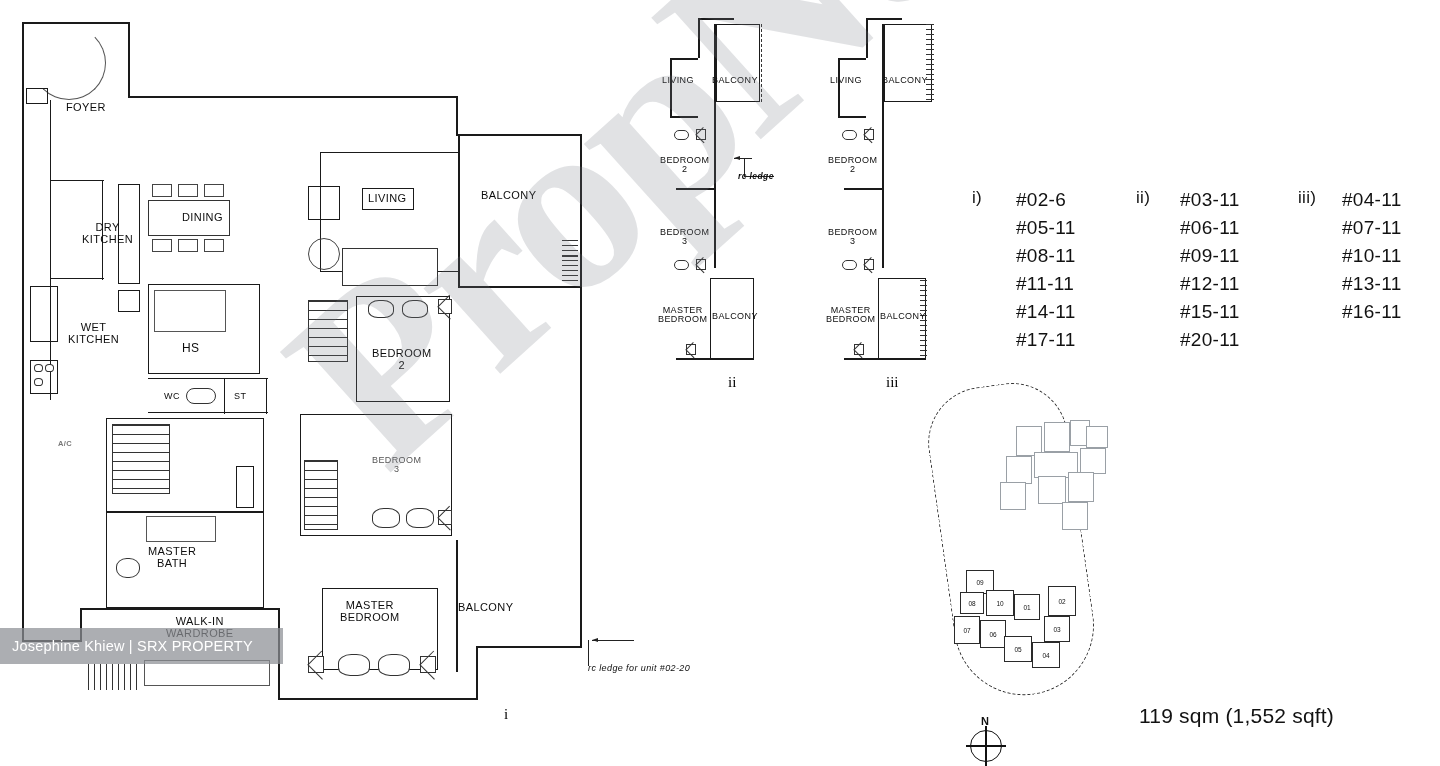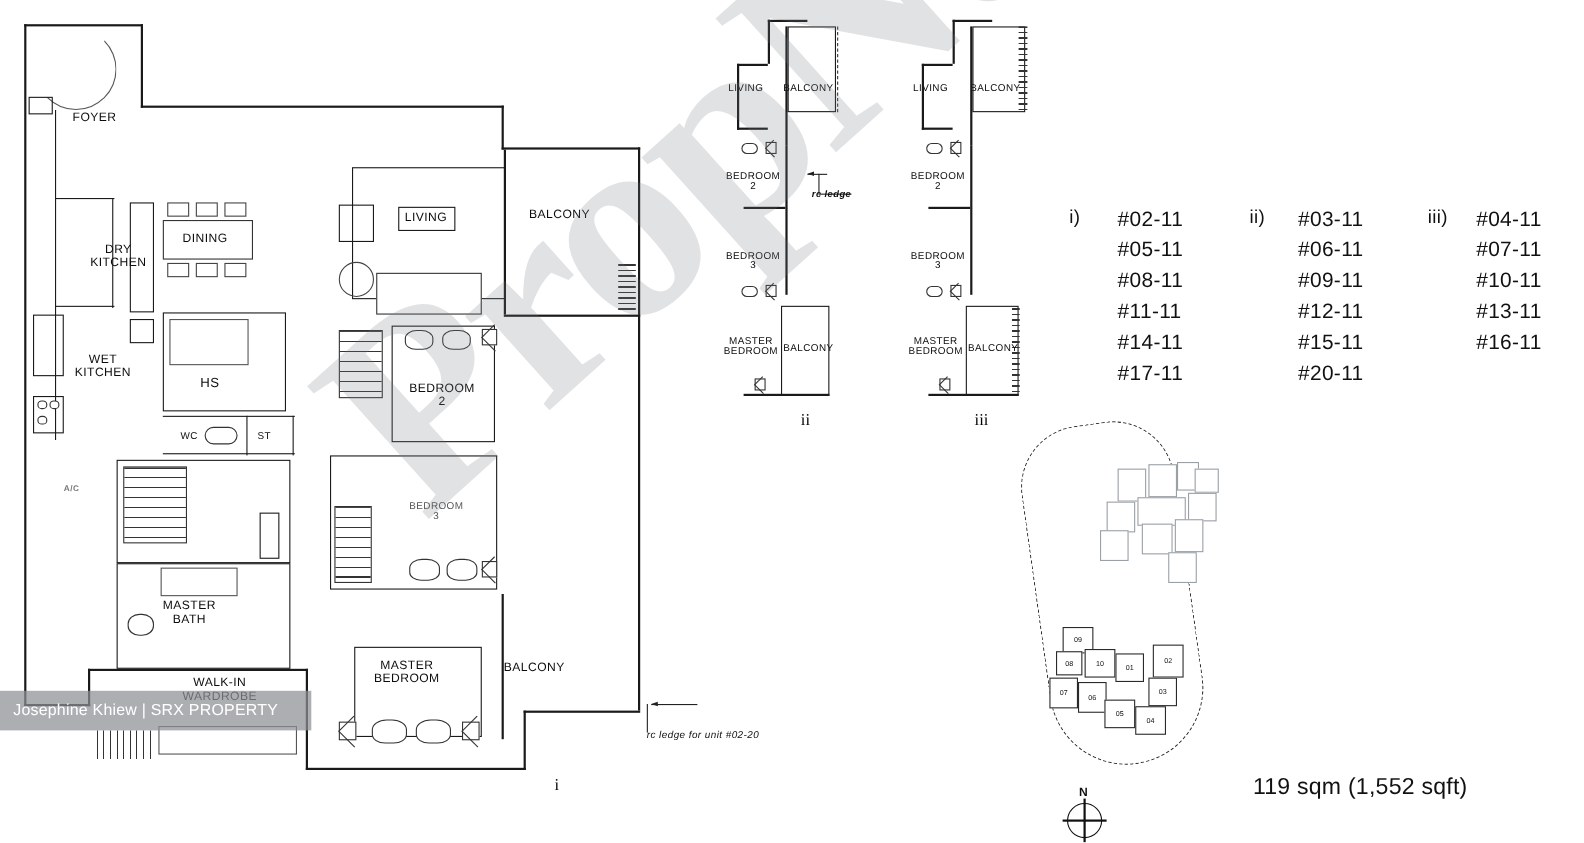--- a/index.html
+++ b/index.html
@@ -258,21 +258,21 @@
     <div class="lbl" style="left:82px;top:222px;">DRY
 KITCHEN</div>
 
     <div class="tbl" style="left:148px;top:200px;width:82px;height:36px;"></div>
     <div class="chair" style="left:152px;top:184px;width:20px;height:13px;"></div>
     <div class="chair" style="left:178px;top:184px;width:20px;height:13px;"></div>
     <div class="chair" style="left:204px;top:184px;width:20px;height:13px;"></div>
     <div class="chair" style="left:152px;top:239px;width:20px;height:13px;"></div>
     <div class="chair" style="left:178px;top:239px;width:20px;height:13px;"></div>
     <div class="chair" style="left:204px;top:239px;width:20px;height:13px;"></div>
-    <div class="lbl" style="left:142px;top:212px;padding-left:24px;">DINING</div>
+    <div class="lbl" style="left:158px;top:212px;padding-left:24px;">DINING</div>
 
     <div class="box thin" style="left:30px;top:286px;width:28px;height:56px;"></div>
     <div class="box thin" style="left:30px;top:360px;width:28px;height:34px;"></div>
     <div class="wc" style="left:34px;top:364px;width:9px;height:8px;"></div>
     <div class="wc" style="left:45px;top:364px;width:9px;height:8px;"></div>
     <div class="wc" style="left:34px;top:378px;width:9px;height:8px;"></div>
     <div class="lbl" style="left:68px;top:322px;">WET
 KITCHEN</div>
     <div class="box thin" style="left:118px;top:290px;width:22px;height:22px;"></div>
 
@@ -421,21 +421,21 @@
 BEDROOM</div>
     <div class="lbl sm" style="left:72px;top:302px;">BALCONY</div>
     <div class="wall" style="left:36px;top:348px;width:82px;height:1.6px;"></div>
     <div class="xbox" style="left:46px;top:334px;width:10px;height:11px;"></div>
 
     <div class="roman-cap" style="left:78px;top:364px;">iii</div>
   </div>
 
   <div class="unit-col" style="left:1016px;top:186px;">
     <span class="roman">i)</span>
-    <div>#02-11</div>
+    <div>#02-6</div>
     <div>#05-11</div>
     <div>#08-11</div>
     <div>#11-11</div>
     <div>#14-11</div>
     <div>#17-11</div>
   </div>
 
   <div class="unit-col" style="left:1180px;top:186px;">
     <span class="roman">ii)</span>
     <div>#03-11</div>

